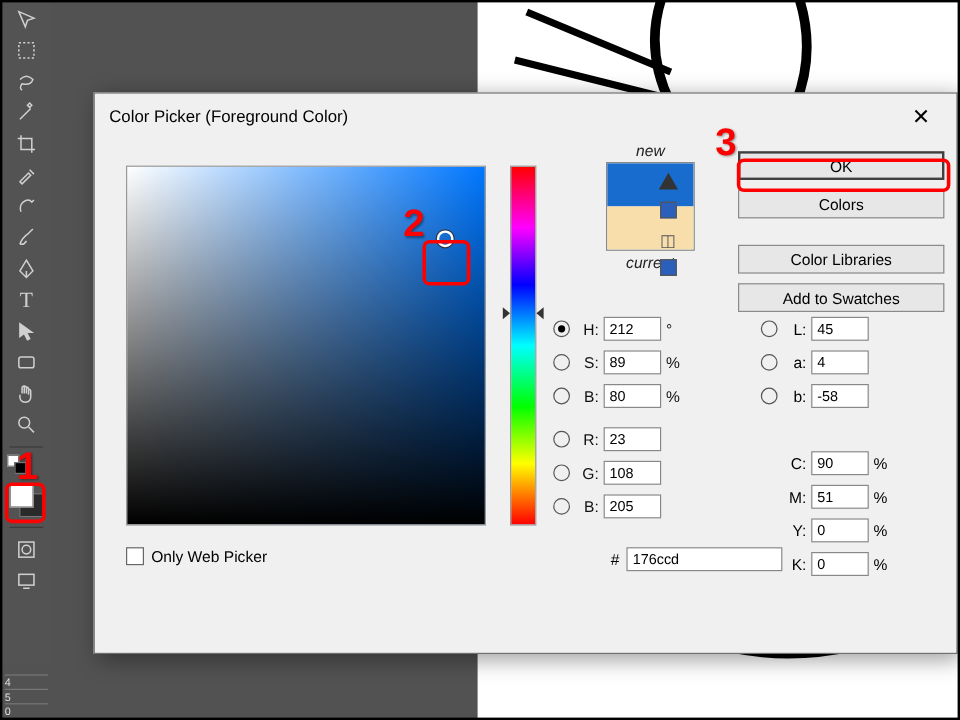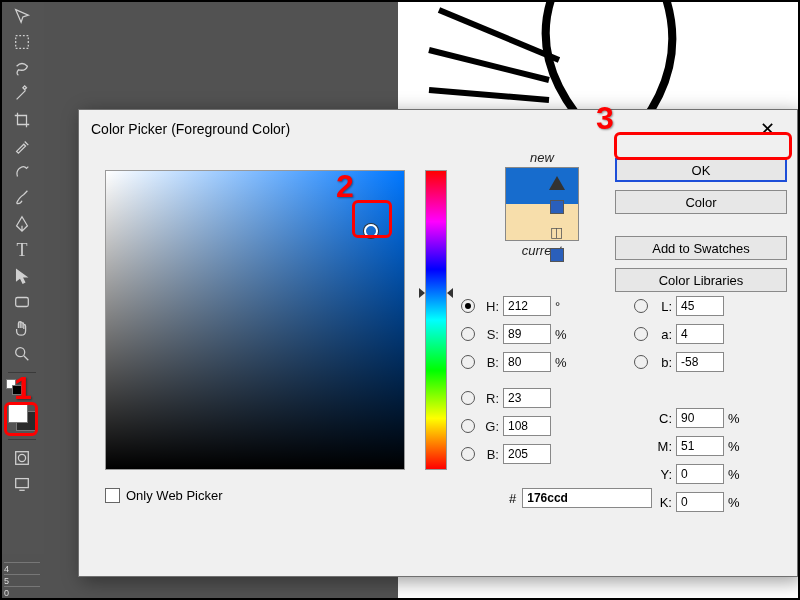--- a/index.html
+++ b/index.html
@@ -23,21 +23,21 @@
   .default-swatches .s2 { position:absolute; right:0; bottom:0; width:10px; height:10px; background:#000; border:1px solid #777;}
 
   .ruler { position: absolute; left: 0; bottom: 0; width: 44px; height: 46px; background: #525252; color: #ddd; font-size: 9px; display:flex; flex-direction:column; justify-content:flex-end; padding:2px 4px;}
   .ruler div { border-top: 1px solid #777; padding-top:1px;}
 
   
   .callout { position: absolute; font-size: 32px; font-weight: 700; color: #f00; text-shadow: 1px 1px 2px rgba(0,0,0,.4); z-index: 50; }
   .ring { position: absolute; border: 3px solid #f00; border-radius: 6px; z-index: 49; pointer-events:none;}
 
   
-  .dialog { position: absolute; left: 78px; top: 109px; width: 720px; height: 468px; background: #f0f0f0; border: 1px solid #707070; box-shadow: 4px 4px 18px rgba(0,0,0,.4); }
+  .dialog { position: absolute; left: 78px; top: 77px; width: 720px; height: 468px; background: #f0f0f0; border: 1px solid #707070; box-shadow: 4px 4px 18px rgba(0,0,0,.4); }
   .dlg-title { height: 38px; display: flex; align-items: center; padding: 0 12px; font-size: 14px; color: #000; }
   .dlg-close { margin-left: auto; font-size: 18px; padding: 4px 10px; cursor: pointer; }
 
   .dlg-body { position: relative; padding: 8px 14px 10px 26px; }
 
   .sb-field { position: absolute; left: 26px; top: 22px; width: 300px; height: 300px; border: 1px solid #999;
     background:
       linear-gradient(to top, #000, transparent),
       linear-gradient(to right, #fff, hsl(212 100% 50%)); }
   .sb-picker { position: absolute; width: 14px; height: 14px; border: 2px solid #fff; border-radius: 50%; box-shadow: 0 0 0 1px #333; transform: translate(-50%,-50%); }
@@ -54,39 +54,39 @@
   .nc-swatch { width: 74px; height: 74px; border:1px solid #888; margin: 2px auto; overflow:hidden;}
   .nc-new { height:50%; background:#176ccd; }
   .nc-cur { height:50%; background:#f7deab; }
   .warn-icons { position:absolute; left: 470px; top: 28px; display:flex; flex-direction:column; gap:10px; align-items:center;}
   .warn-icons .tri { width:0;height:0;border-left:8px solid transparent;border-right:8px solid transparent;border-bottom:14px solid #333;}
   .warn-icons .box { width:14px; height:14px; border:1px solid #555; background:#2a5fbb;}
   .warn-icons .cube { width:14px; height:14px; color:#555; font-size:14px;}
 
   .btn-col { position: absolute; left: 536px; top: 10px; width: 172px; display:flex; flex-direction:column; gap:8px;}
   .btn { height: 24px; background: #e7e7e7; border: 1px solid #8a8a8a; font-size: 13px; cursor: pointer; }
-  .btn.ok { border: 2px solid #1d4ed8; }
+  .btn.ok { border: 2px solid #404040; }
 
   
   .vals { position:absolute; left: 382px; top: 144px; font-size: 13px; color:#111; }
   .row { display:flex; align-items:center; height: 28px; gap:4px;}
   .radio { width:14px;height:14px;border:1px solid #555;border-radius:50%; position:relative; margin-right:2px;}
   .radio.checked::after{content:"";position:absolute;inset:3px;background:#000;border-radius:50%;}
   .vrow-label { width: 18px; text-align:right;}
   .num { width: 48px; height:20px; border:1px solid #888; background:#fff; font-size:12px; padding:0 4px;}
   .unit { width:14px; }
 
   .vals2 { position:absolute; left: 555px; top: 144px; font-size: 13px; }
   .vals3 { position:absolute; left: 575px; top: 256px; font-size: 13px; }
 
   .owc { position:absolute; left:26px; top: 340px; display:flex; align-items:center; gap:6px; font-size:13px;}
   .chk { width:15px;height:15px;border:1px solid #666;background:#fff;}
 
   .hex-row { position:absolute; left: 430px; top: 340px; display:flex; align-items:center; gap:6px; font-size:13px;}
-  .hex-in { width:130px; height:20px; border:1px solid #888; background:#fff; padding:0 4px; font-size:12px;font-weight:bold;}
+  .hex-in { width:130px; height:20px; border:1px solid #888; background:#fff; padding:0 4px; font-size:12px;}
 
   
   .frame-border { position:absolute; inset:0; border:2px solid #000; pointer-events:none; z-index:100;}
 </style>
 </head>
 <body>
 
 <div class="app-bg"></div>
 <div class="canvas-area">
   <svg viewBox="0 0 400 600">
@@ -230,24 +230,24 @@
     </div>
     <div class="warn-icons">
       <div class="tri"></div>
       <div class="box"></div>
       <div class="cube">◫</div>
       <div class="box"></div>
     </div>
 
     <div class="btn-col">
       <button class="btn ok">OK</button>
-      <button class="btn">Color</button>
+      <button class="btn">Colors</button>
       <div style="height:6px;"></div>
+      <button class="btn">Color Libraries</button>
       <button class="btn">Add to Swatches</button>
-      <button class="btn">Color Libraries</button>
     </div>
 
     <div class="vals">
       <div class="row">
           <span class="radio checked"></span>
           <span class="vrow-label">H:</span>
           <input class="num" value="212" style="">
           <span class="unit">°</span>
         </div>
       <div class="row">

